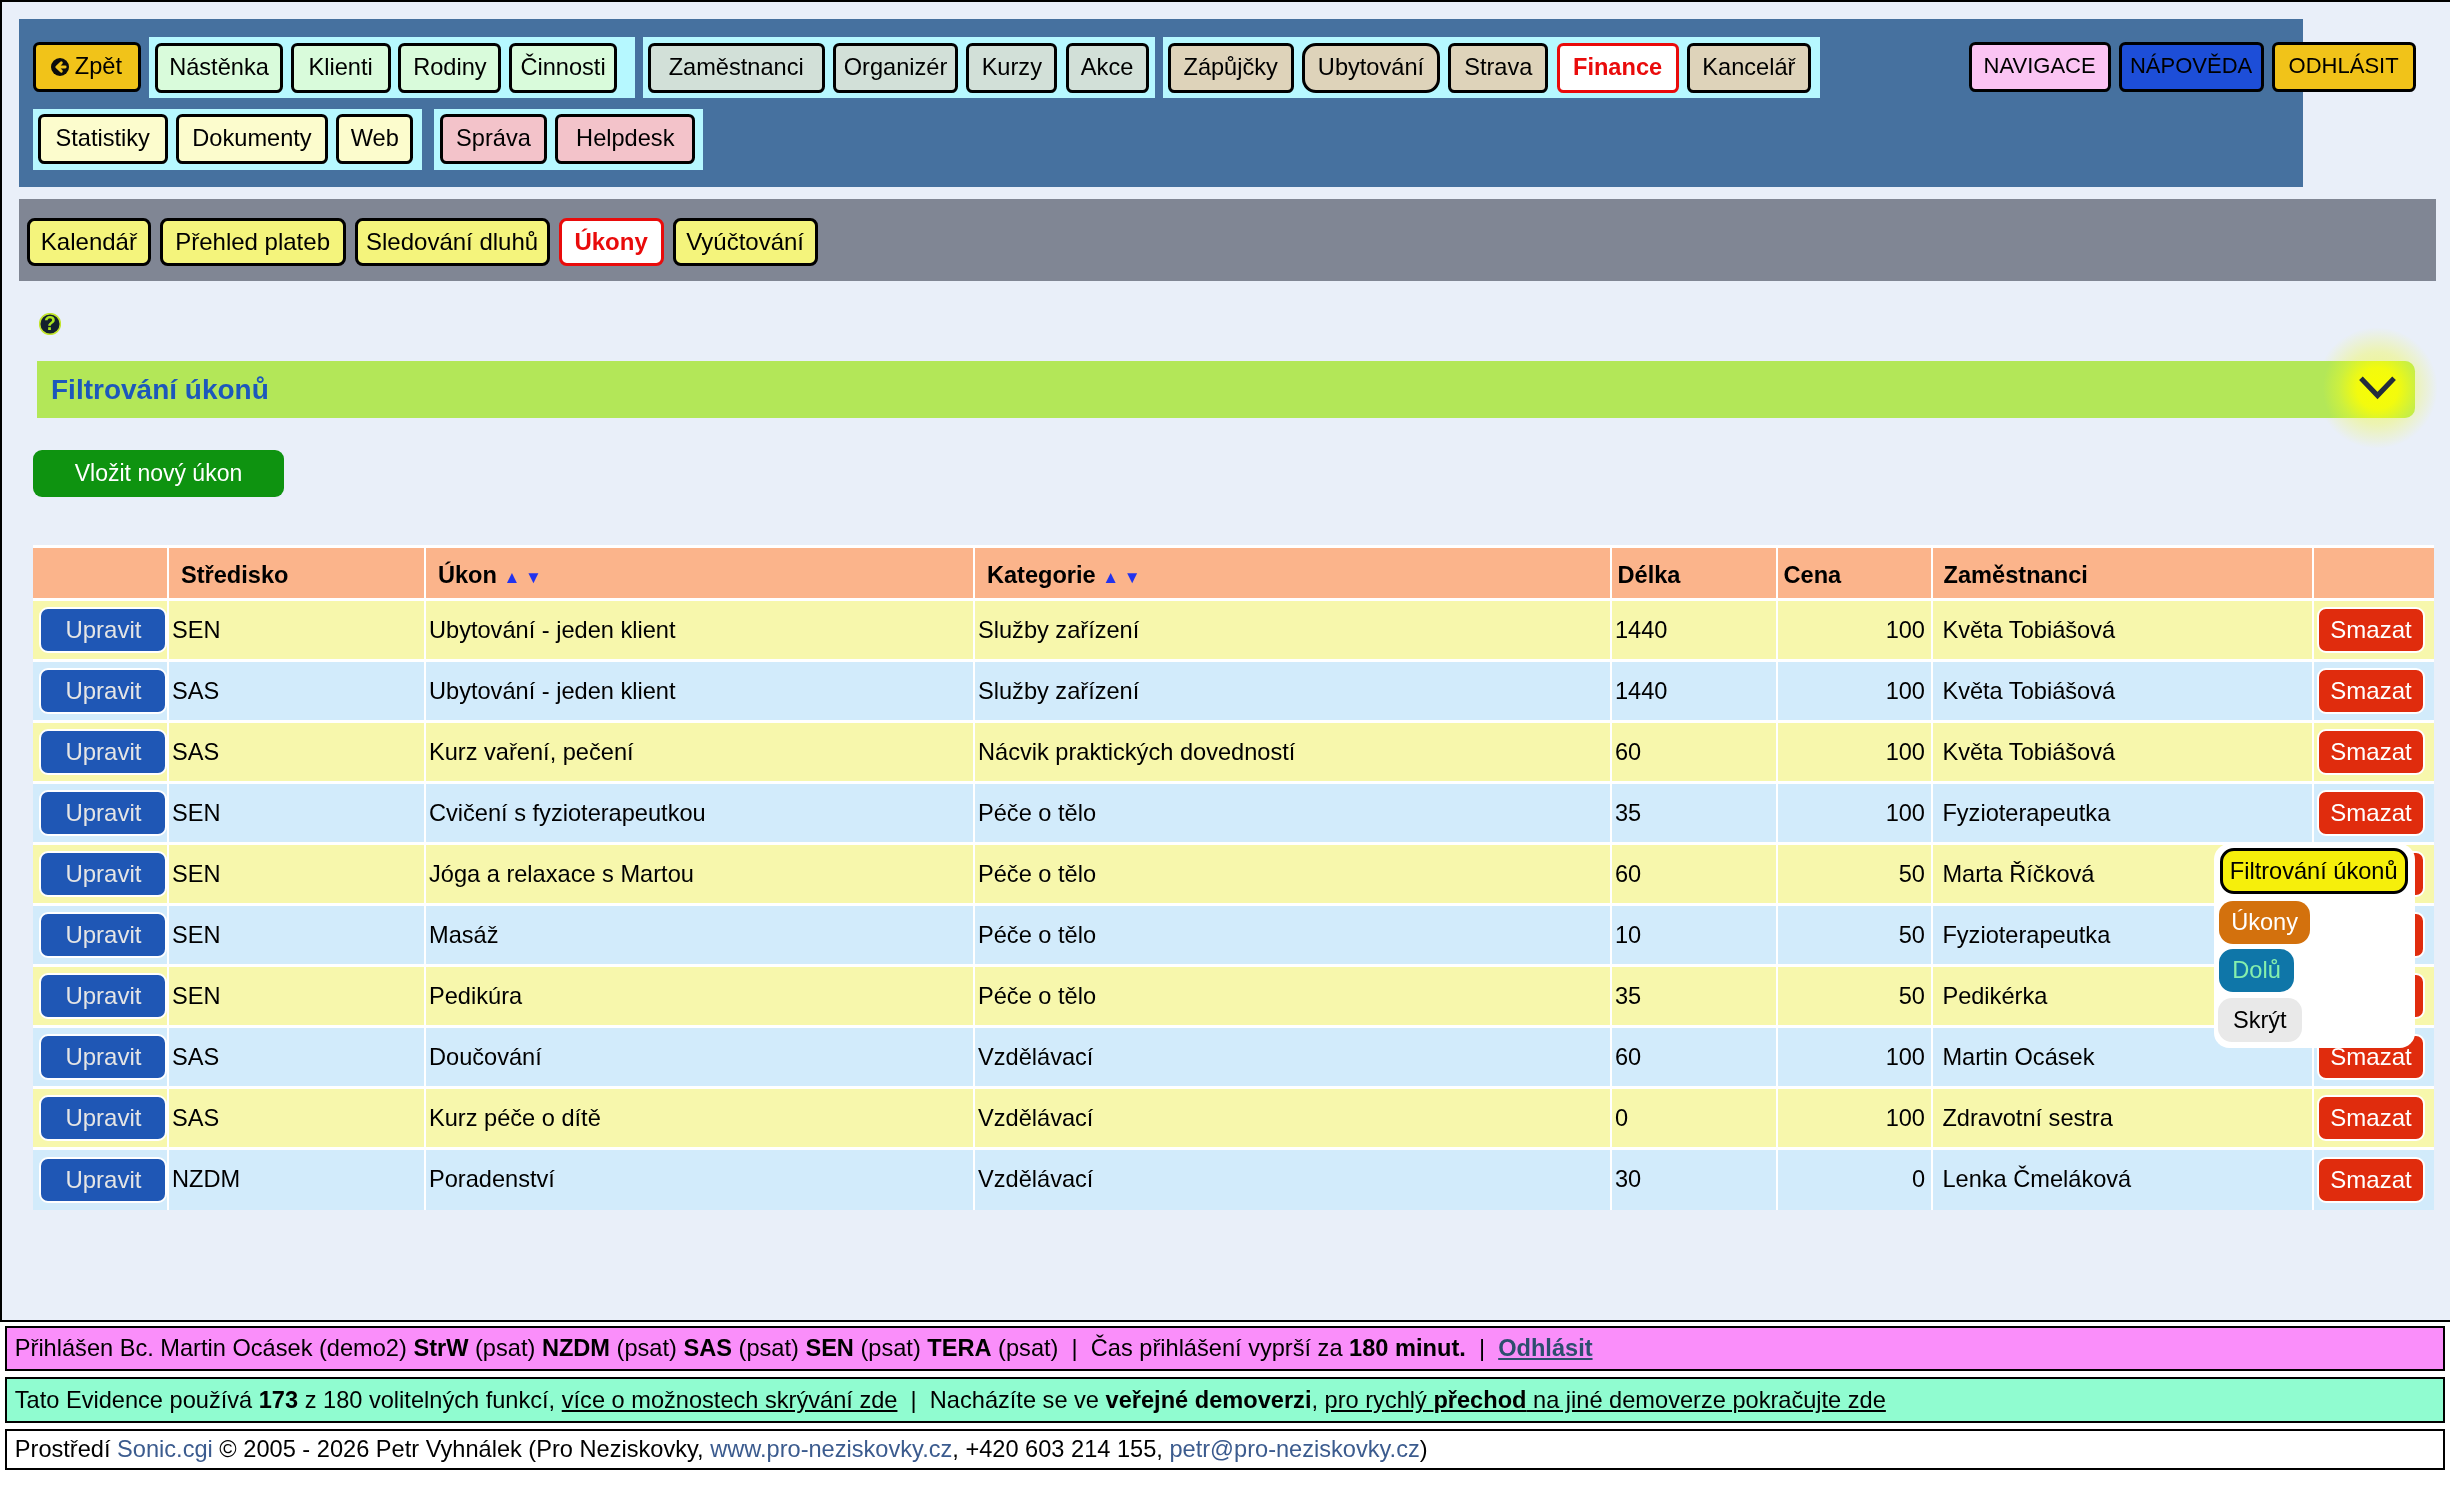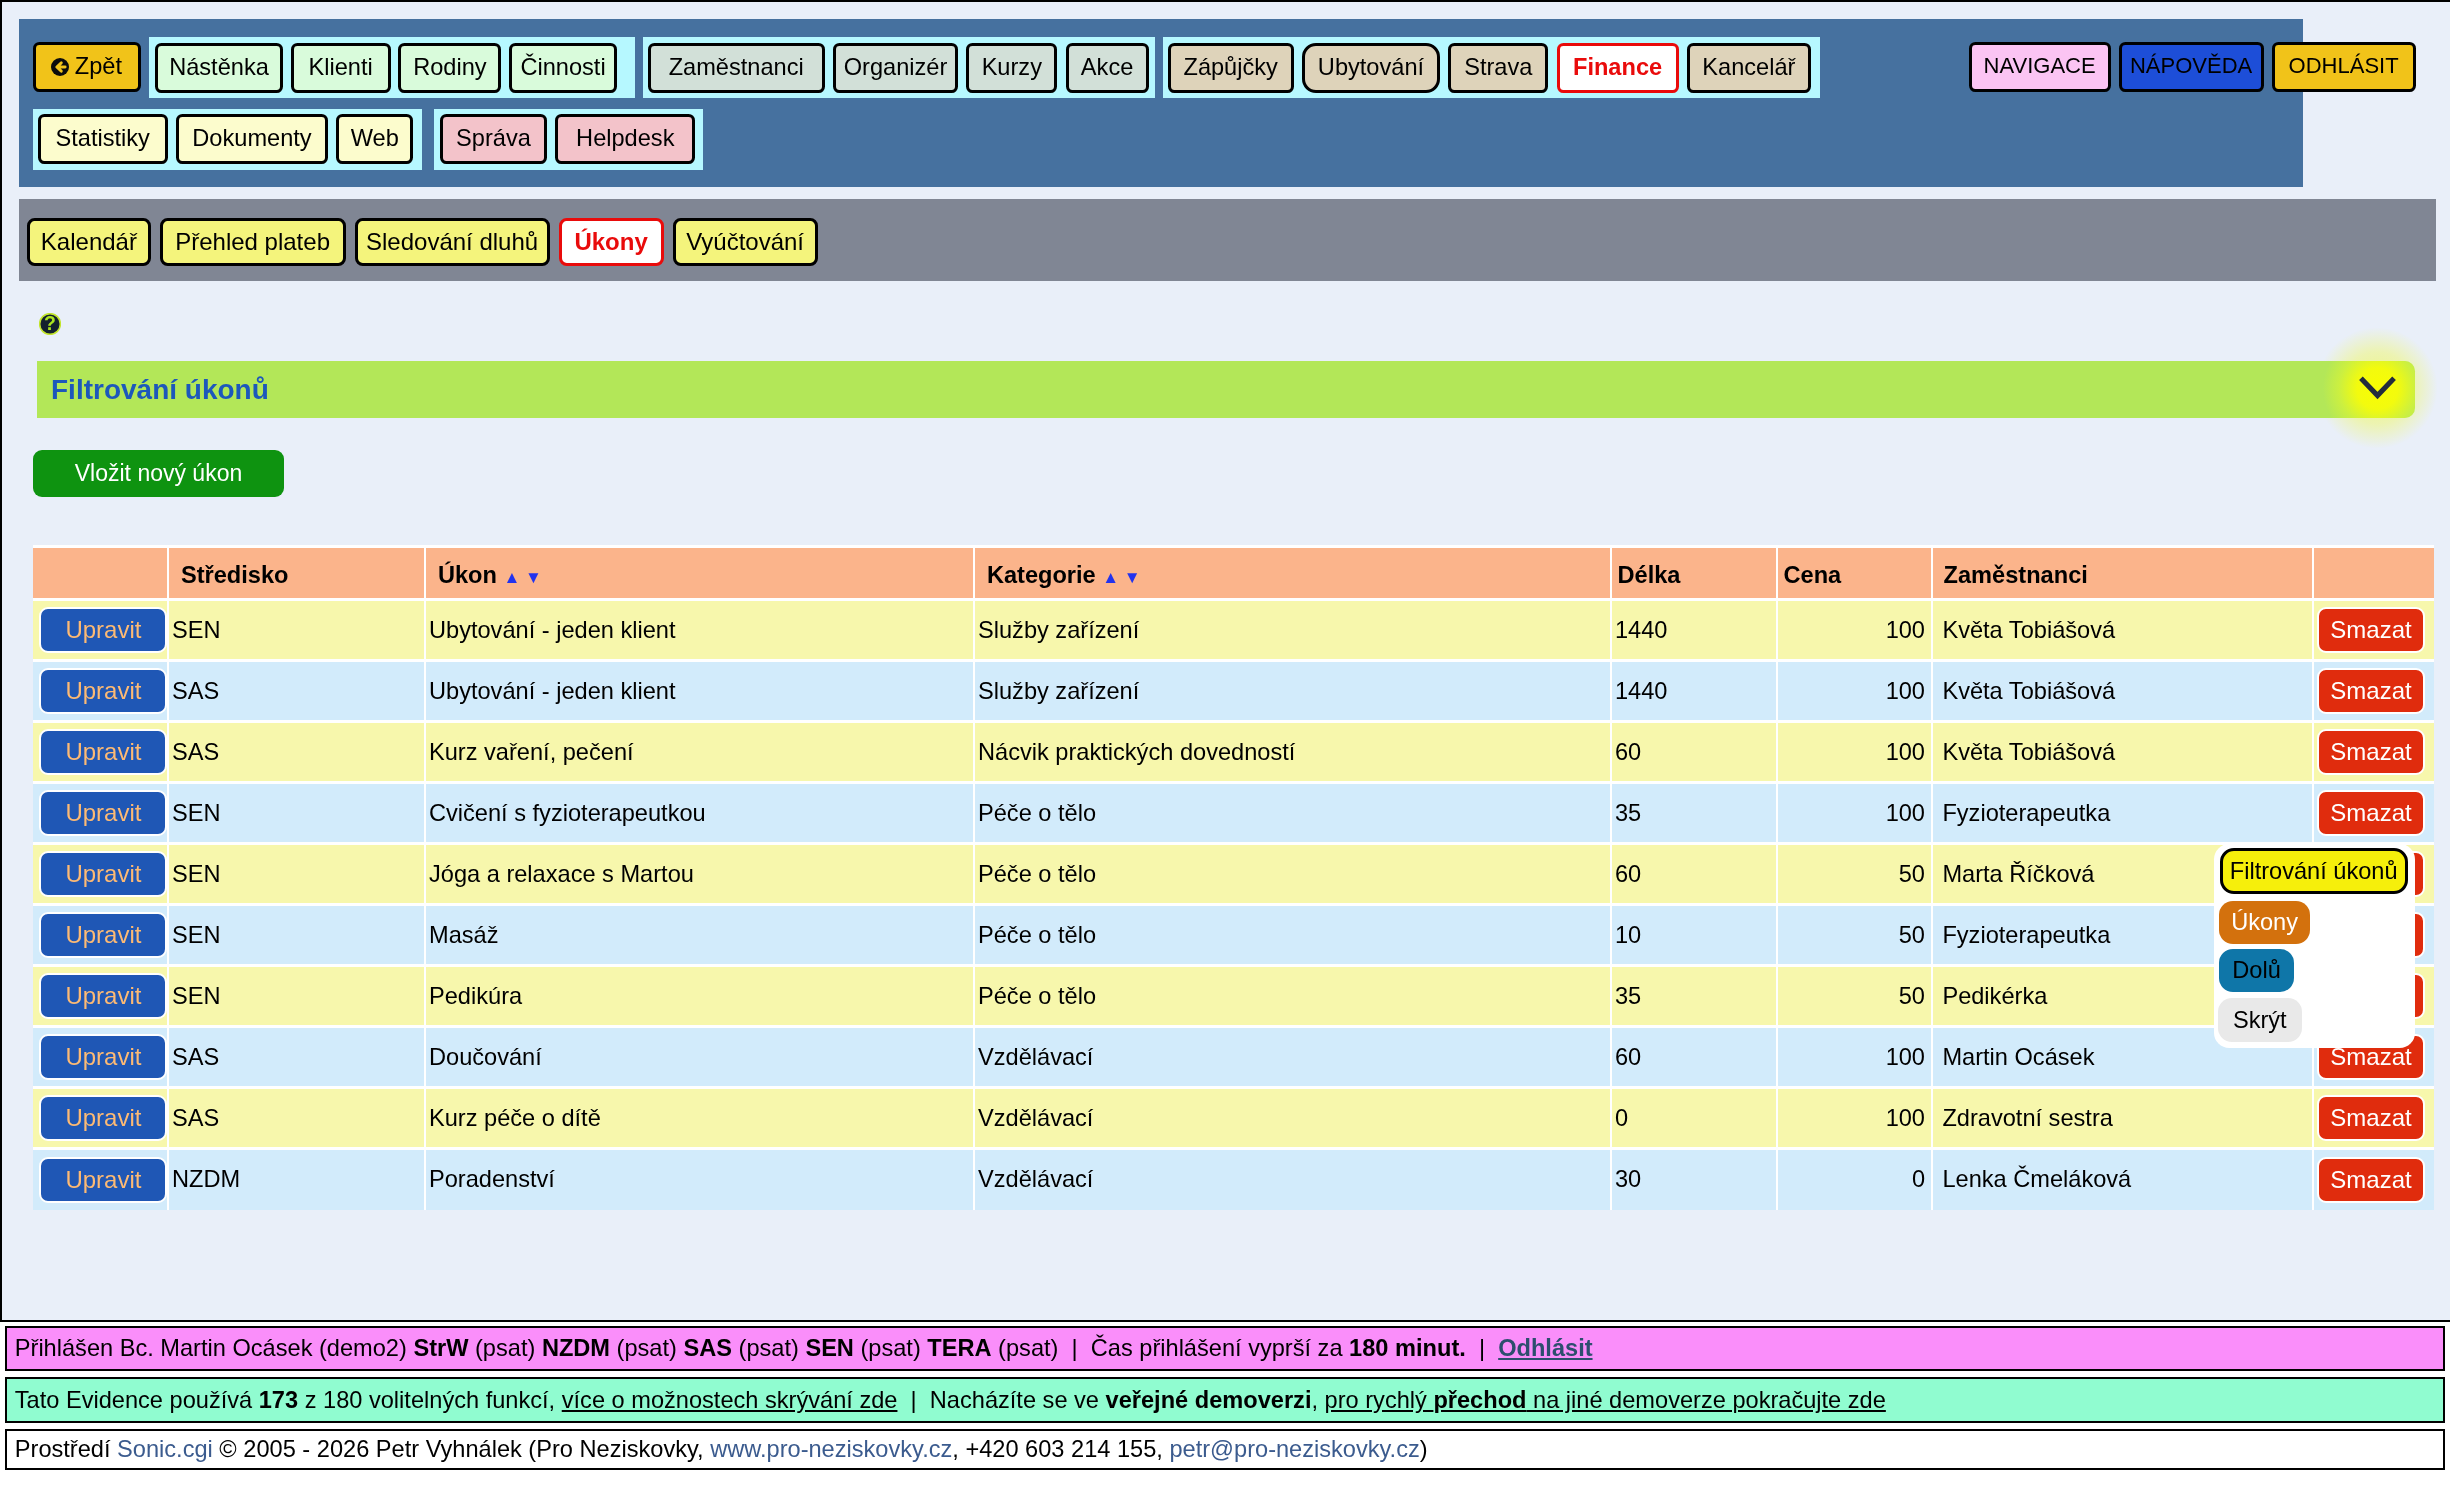--- a/index.html
+++ b/index.html
@@ -21,21 +21,21 @@
   
   #vlozit { position:absolute; left:31px; top:448px; width:251px; height:47px; background:#0e9310; color:#fff; border:none; border-radius:9px; font-size:23px; line-height:47px; text-align:center; }
   
   table { position:absolute; left:31px; top:543px; border-collapse:collapse; font-size:23.6px; }
   th,td { border-top:3.2px solid #fff; border-right:2.6px solid #fff; box-sizing:border-box; }
   th:last-child,td:last-child { border-right:none; }
   th { background:#fbb48b; font-weight:bold; text-align:left; height:53px; padding:5.1px 0 0 11.5px; }
   td { height:61px; padding:0 0 0 2.6px; }
   tr.y td { background:#f7f7ac; }
   tr.b td { background:#d2ebfb; }
-  .ub { display:inline-block; width:128px; height:46px; background:#1f57b5; border:2.6px solid #fff; border-radius:9px; color:#fdba74; font-size:24px; line-height:41px; text-align:center; }
+  .ub { display:inline-block; width:128px; height:46px; background:#1f57b5; border:2.6px solid #fff; border-radius:9px; color:#e5e5e5; font-size:24px; line-height:41px; text-align:center; }
   .sb { display:inline-block; width:108px; height:46px; background:#e02c0d; border:2.6px solid #fff; border-radius:9px; color:#fff; font-size:24px; line-height:41px; text-align:center; }
   .arr { color:#2233ee; font-size:17px; }
   
   #fpanel { position:absolute; left:2212px; top:842px; width:201px; height:204px; background:#fff; border-radius:15.3px; }
   
   .fbar { position:absolute; left:5.1px; width:2440px; border:2.6px solid #000; font-size:23.6px; display:flex; align-items:center; }
   .ft { padding-left:7.7px; white-space:nowrap; }
   a.sl { color:#3b5b8e; text-decoration:none; }
   a.od { color:#2d4e6e; text-decoration:underline; }
   .fpb { position:absolute; border-radius:14px; font-size:23.6px; text-align:center; }
@@ -217,21 +217,21 @@
           <td>30</td>
           <td class="r">0</td>
           <td class="z">Lenka Čmeláková</td>
           <td><span class="sb">Smazat</span></td>
         </tr>
   </tbody>
     </table>
   <div id="fpanel">
     <div class="fpb" style="left:5.7px;top:3.8px;width:188px;height:46px;background:#f6ef0b;border:3.2px solid #000;line-height:40px;">Filtrování úkonů</div>
     <div class="fpb" style="left:5.1px;top:57px;width:91px;height:43px;background:#d3710d;color:#fff;line-height:43px;">Úkony</div>
-    <div class="fpb" style="left:5.1px;top:105px;width:75px;height:43px;background:#0f76a8;color:#000000;line-height:43px;">Dolů</div>
+    <div class="fpb" style="left:5.1px;top:105px;width:75px;height:43px;background:#0f76a8;color:#86efac;line-height:43px;">Dolů</div>
     <div class="fpb" style="left:3.8px;top:154px;width:84px;height:44px;background:#e9e9e9;line-height:44px;">Skrýt</div>
   </div>
 </div>
 <div class="fbar" id="fb1" style="top:1326px; height:45px; background:#fa8efa;">
     <span class="ft">Přihlášen Bc. Martin Ocásek (demo2) <b>StrW</b> (psat) <b>NZDM</b> (psat) <b>SAS</b> (psat) <b>SEN</b> (psat) <b>TERA</b> (psat) &nbsp;|&nbsp; Čas přihlášení vyprší za <b>180 minut.</b> &nbsp;|&nbsp; <a class="od"><b>Odhlásit</b></a></span>
   </div>
 <div class="fbar" id="fb2" style="top:1377px; height:46px; background:#90fcd0;">
     <span class="ft">Tato Evidence používá <b>173</b> z 180 volitelných funkcí, <u>více o možnostech skrývání zde</u> &nbsp;|&nbsp; Nacházíte se ve <b>veřejné demoverzi</b>, <u>pro rychlý <b>přechod</b> na jiné demoverze pokračujte zde</u></span>
   </div>
 <div class="fbar" id="fb3" style="top:1429px; height:41px; background:#fff;">

